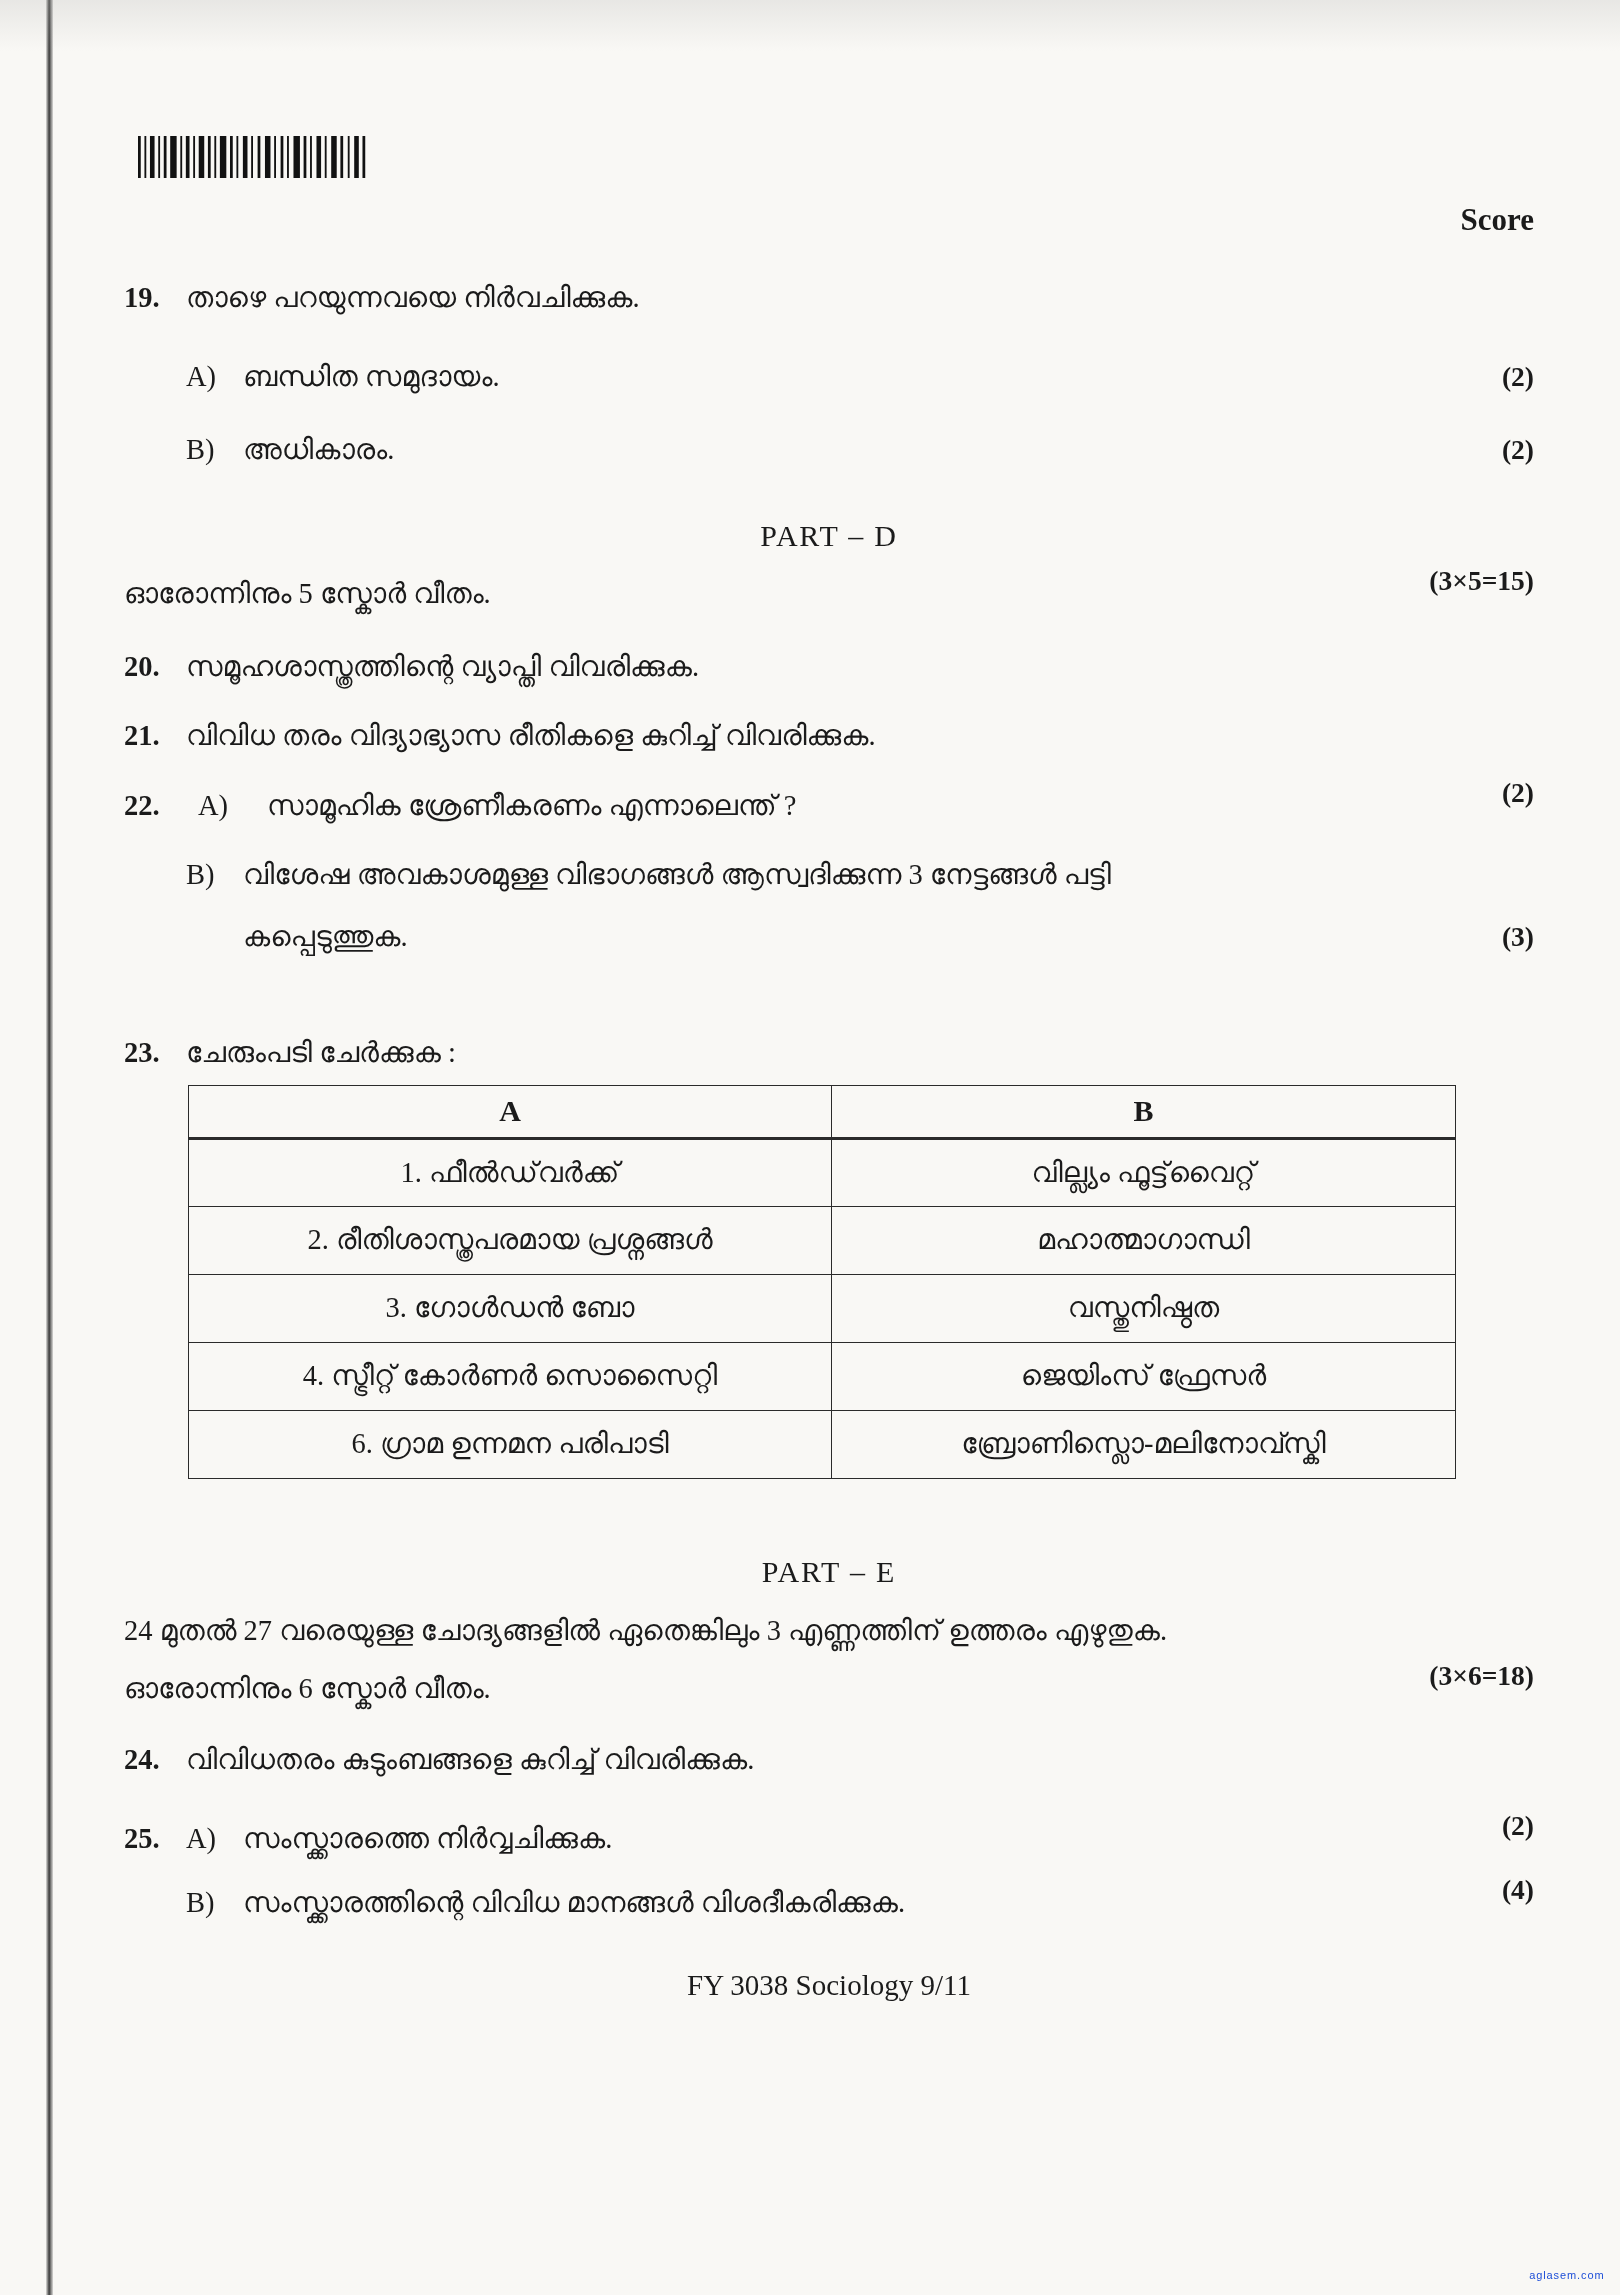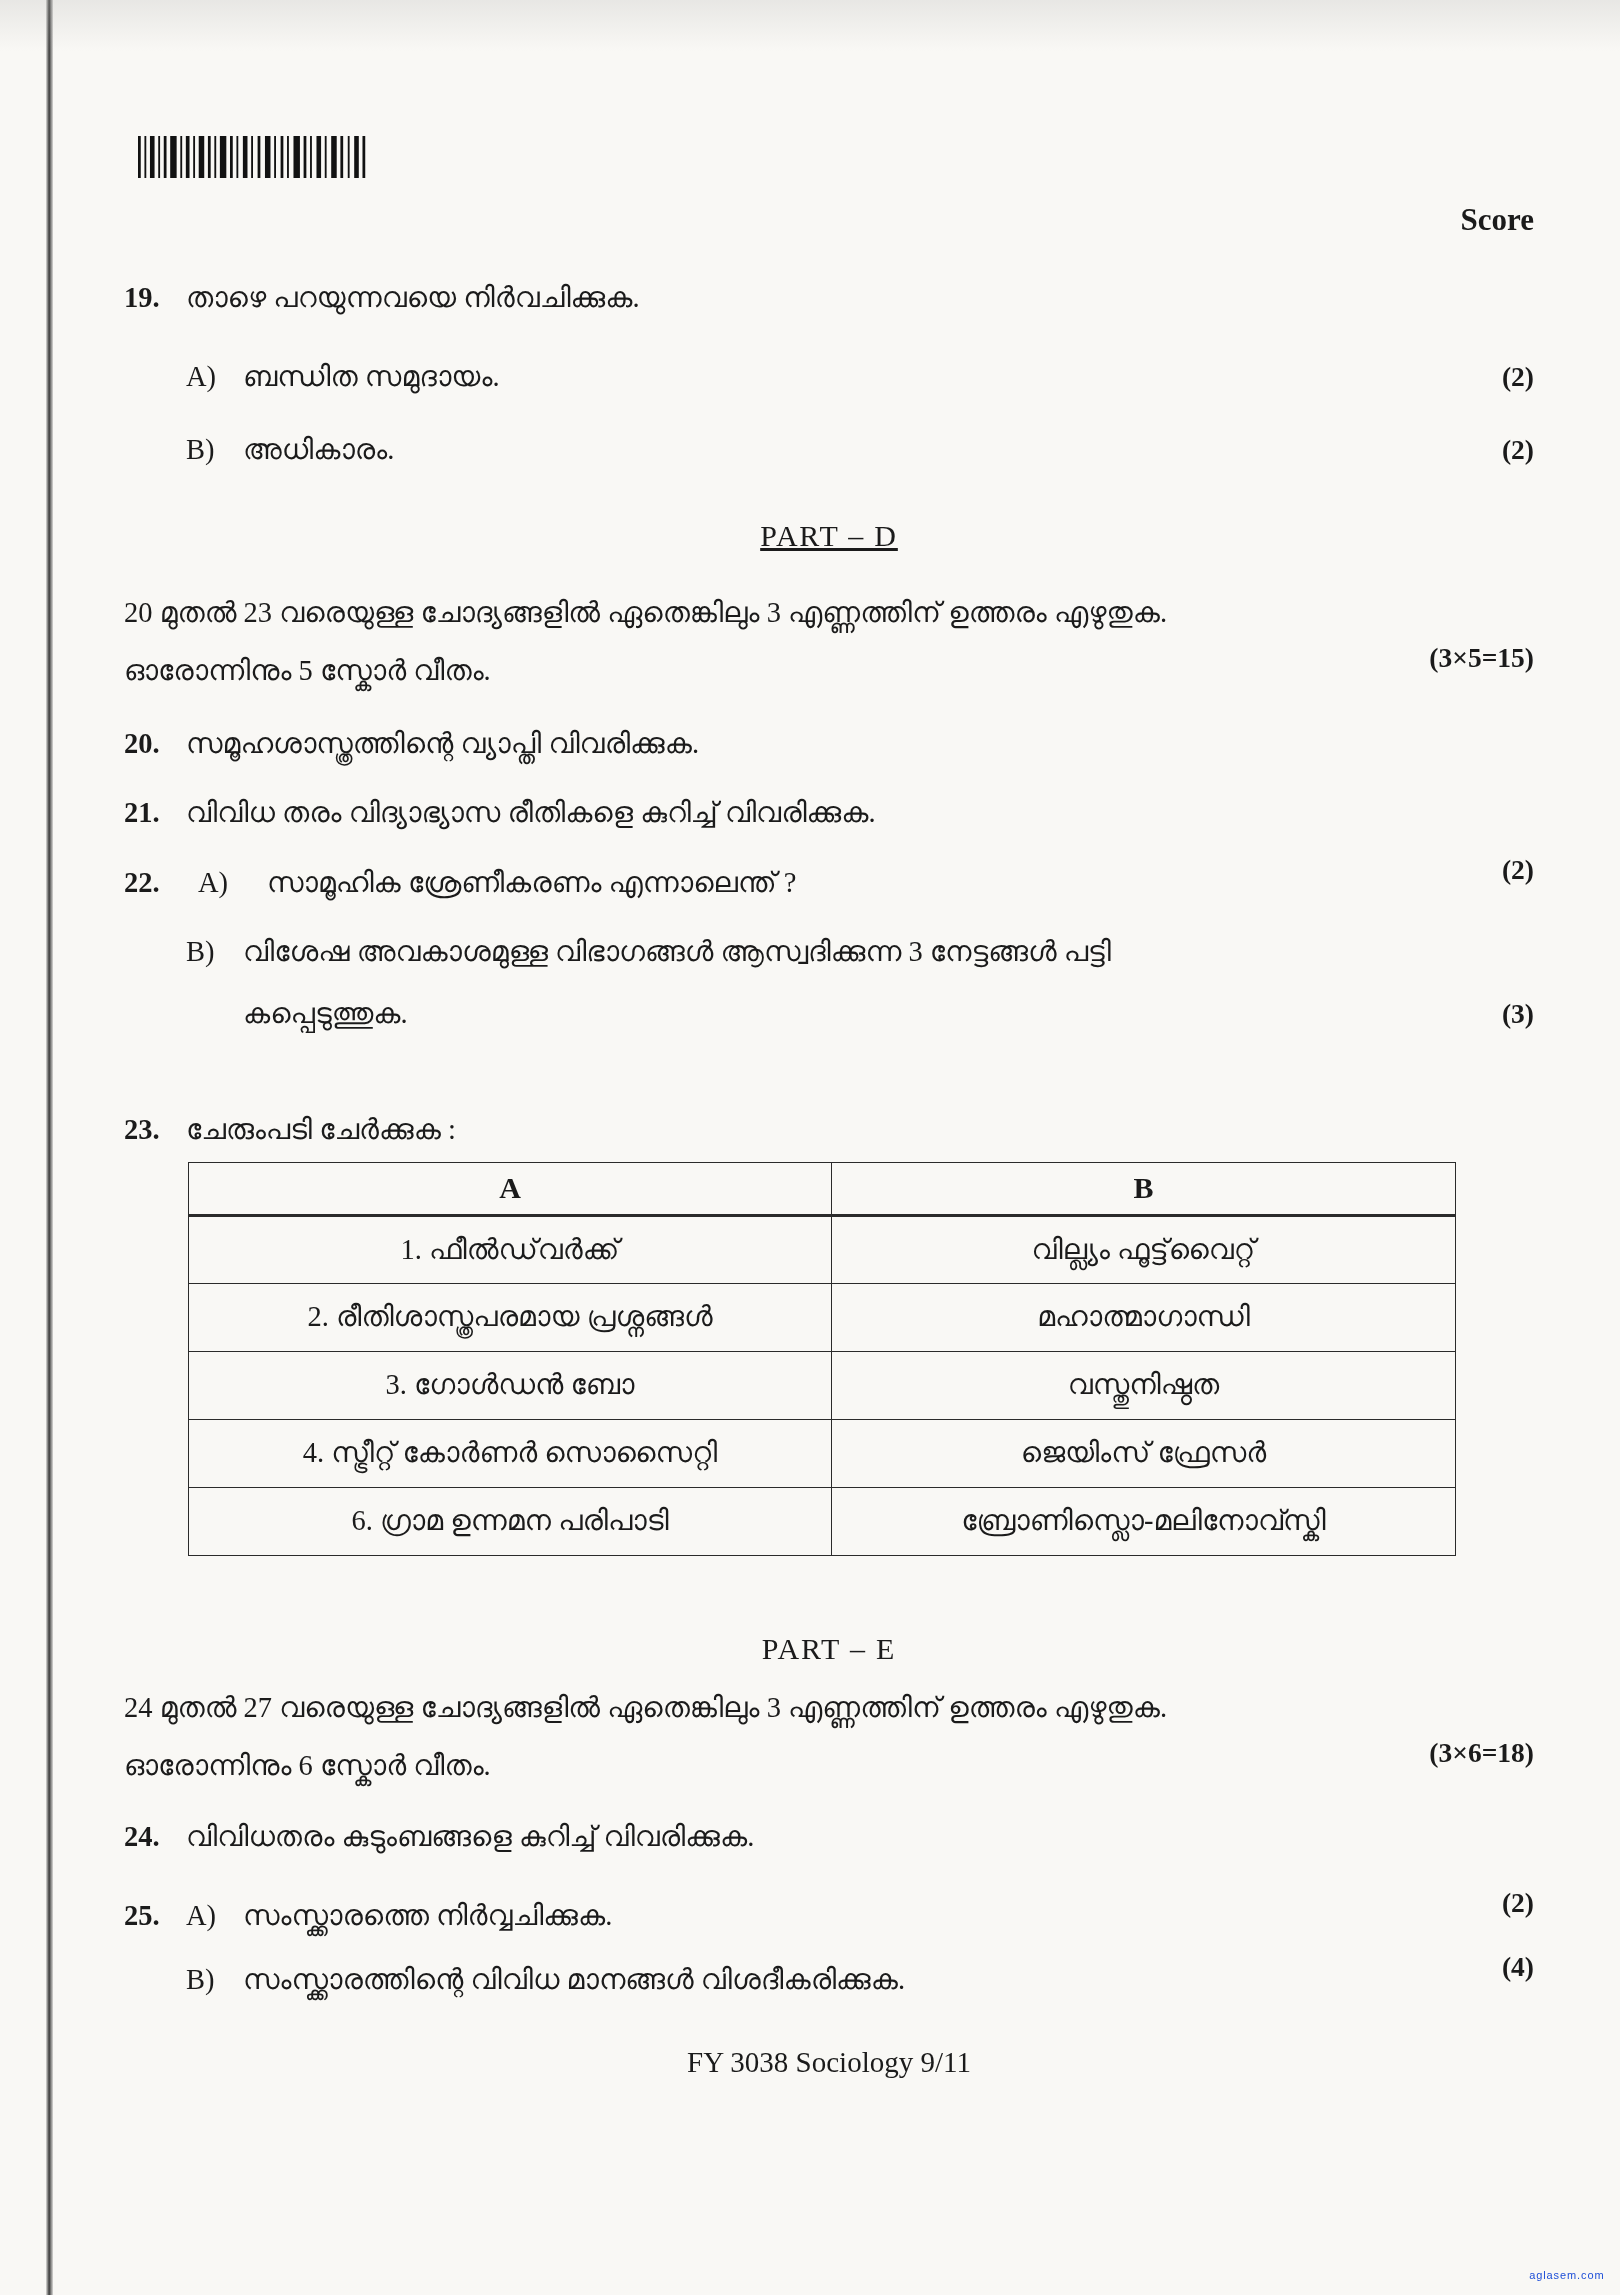--- a/index.html
+++ b/index.html
@@ -37,21 +37,21 @@
   .sublabel { flex:none; width:57px; }
   .sub { padding-left:62px; }
   .sub2 { padding-left:119px; }
   .mark { margin-left:auto; font-weight:bold; font-size:27.5px; padding-left:18.4px; white-space:nowrap; }
   .mark-raised { transform:translateY(-13px); }
   .part-title { text-align:center; font-size:30px; letter-spacing:1.8px; }
 
   .mt-q19   { margin-top:39px; }
   .mt-19a   { margin-top:39px; }
   .mt-19b   { margin-top:33px; }
-  .mt-partd { margin-top:46px;text-decoration:underline; }
+  .mt-partd { margin-top:46px; }
   .mt-inst1 { margin-top:37px; }
   .mt-inst2 { margin-top:18.4px; }
   .mt-q20   { margin-top:33px; }
   .mt-q21   { margin-top:29px; }
   .mt-q22a  { margin-top:30px;gap:12px; }
   .mt-q22b1 { margin-top:28.5px; }
   .mt-q22b2 { margin-top:22px; }
   .mt-q23   { margin-top:76px; }
   .mt-table { margin-top:12px; }
   .mt-parte { margin-top:73px; }
@@ -145,23 +145,20 @@
       <span class="qtext">ബന്ധിത സമുദായം.</span>
       <span class="mark">(2)</span>
     </div>
     <div class="row sub mt-19b">
       <span class="sublabel">B)</span>
       <span class="qtext">അധികാരം.</span>
       <span class="mark">(2)</span>
     </div>
 
     <div class="part-title mt-partd">PART – D</div>
-    <div class="row mt-inst1">
-      <span class="qtext">20 മുതൽ 23 വരെയുള്ള ചോദ്യങ്ങളിൽ ഏതെങ്കിലും 3 എണ്ണത്തിന് ഉത്തരം എഴുതുക.</span>
-    </div>
     <div class="row mt-inst2">
       <span class="qtext">ഓരോന്നിനും 5 സ്കോർ വീതം.</span>
       <span class="mark mark-raised">(3×5=15)</span>
     </div>
 
     <div class="row mt-q20">
       <span class="qnum">20.</span>
       <span class="qtext">സമൂഹശാസ്ത്രത്തിന്റെ വ്യാപ്തി വിവരിക്കുക.</span>
     </div>
 

